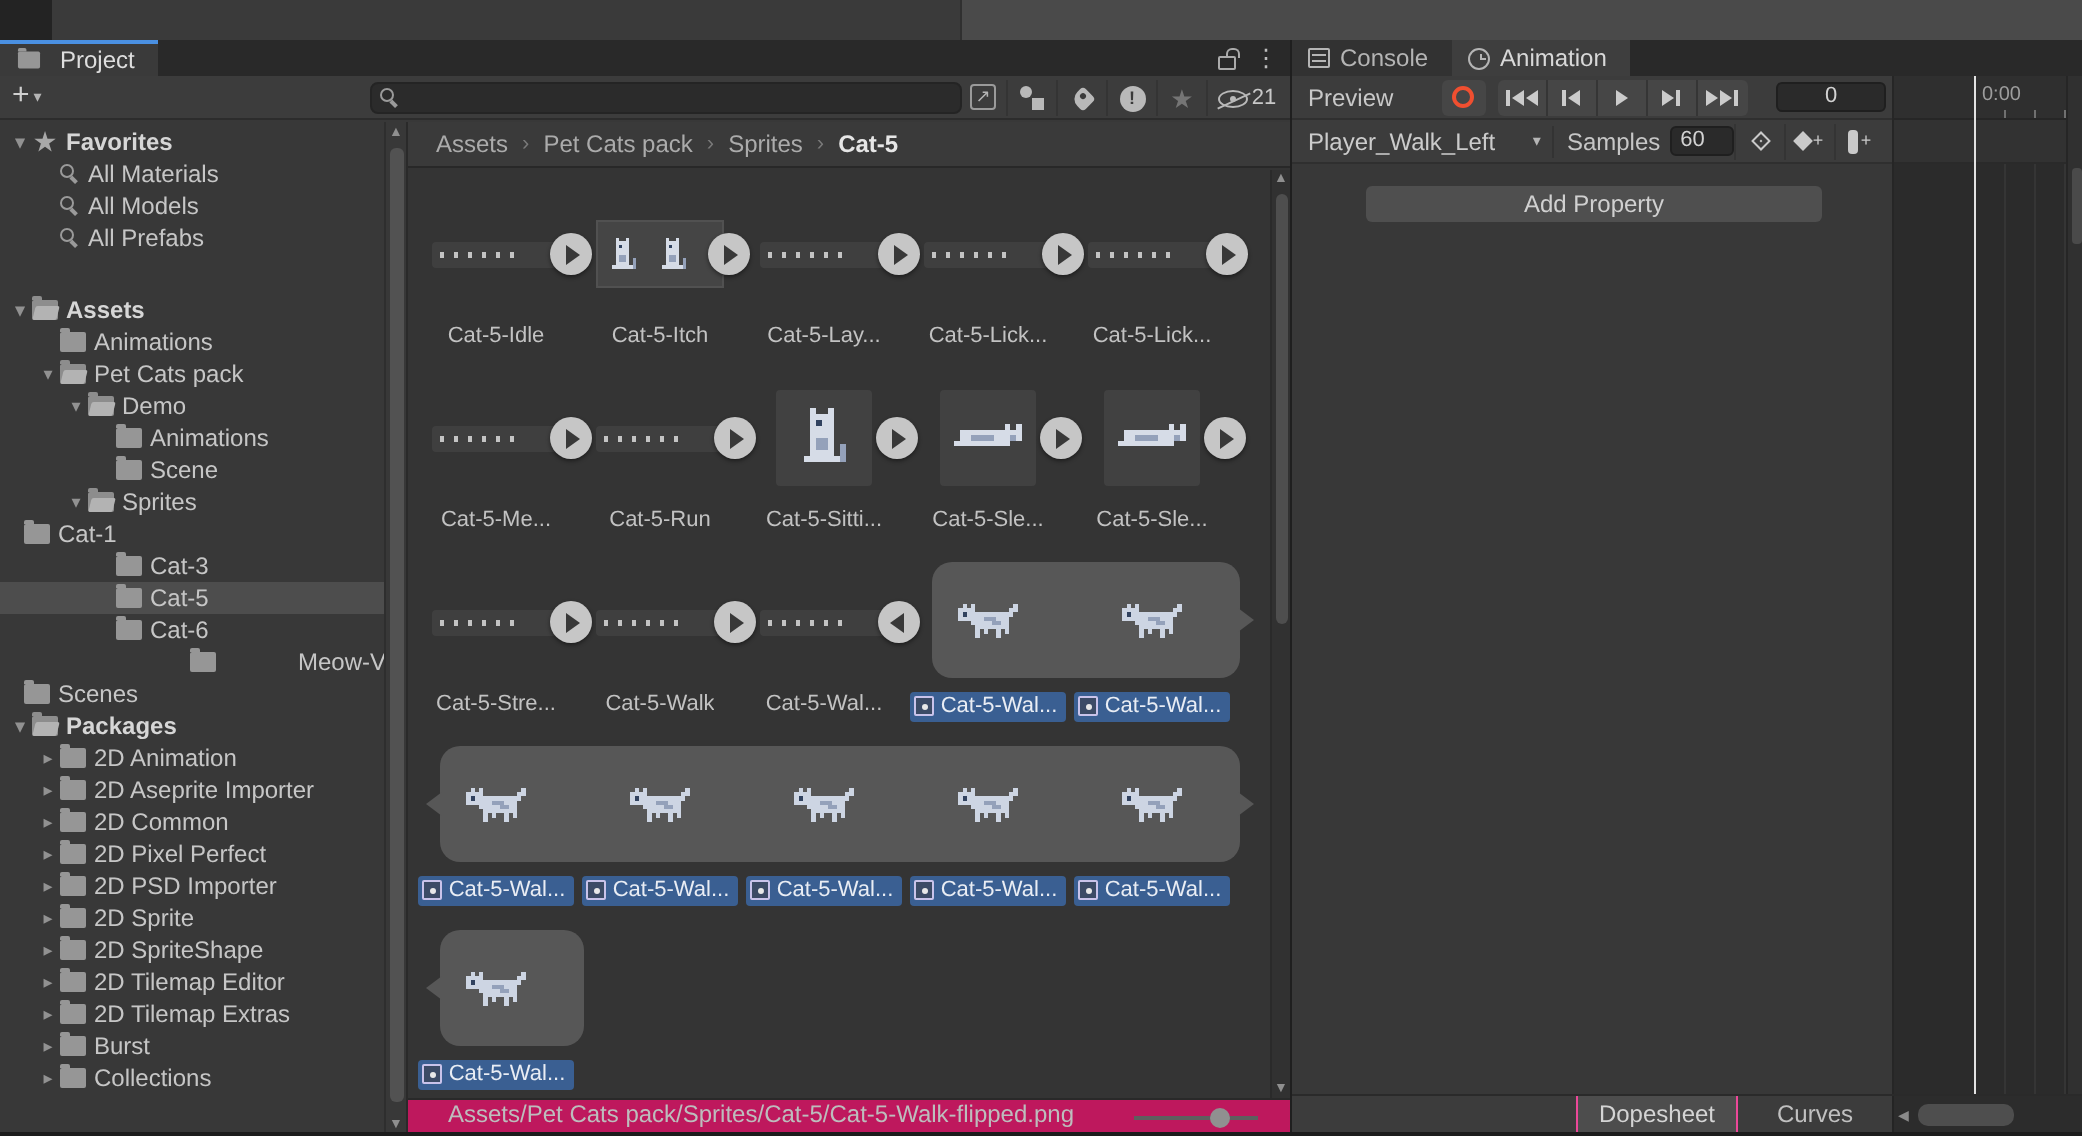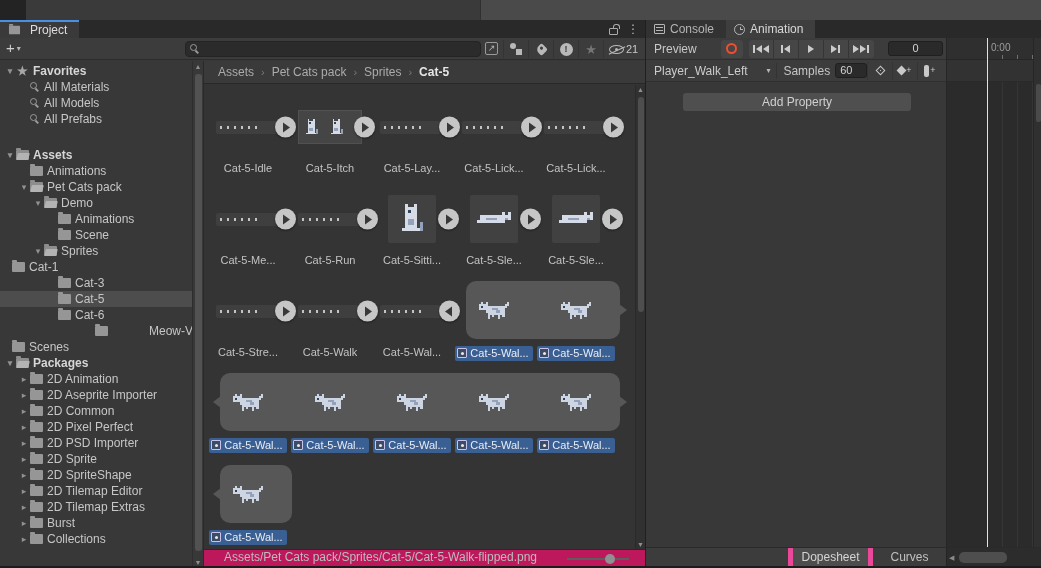--- a/index.html
+++ b/index.html
@@ -181,21 +181,21 @@
   .tl-main::before { content:""; position:absolute; left:40px; top:0; right:0; bottom:0;
                      background:repeating-linear-gradient(90deg,#353535 0 1px,transparent 1px 15px); }
   .playhead { position:absolute; left:40px; top:0; bottom:0; width:1px; background:#e2e2e2; z-index:2; }
   .tl-vscroll { position:absolute; right:0; top:0; width:8px; bottom:0; background:#303030; border-left:1px solid #262626; }
   .tl-vscroll .thumb { position:absolute; left:1.5px; width:5px; top:46px; height:38px; background:#4a4a4a; border-radius:2px; }
 
   .anim-bottom { position:absolute; left:0; right:0; bottom:2px; height:19px; background:#3c3c3c; border-top:1px solid #2a2a2a;
                  display:flex; }
   .ab-spacer { width:142px; }
   .sheet-btn { width:80px; display:flex; align-items:center; justify-content:center; color:#c0c0c0;
-               border-left:5px solid #ec4899; }
+               border-left:1px solid #ec4899; }
   .sheet-btn.active { background:#4d4d4d; color:#d4d4d4; }
   .sheet-btn.curves { width:78px; }
   .hscroll { width:95px; position:relative; background:#2c2c2c; border-left:1px solid #242424; }
   .hscroll .arr { position:absolute; left:2px; top:6px; font-size:7px; color:#8a8a8a; }
   .hscroll .thumb { position:absolute; left:12px; width:48px; top:4px; height:11px; background:#4e4e4e; border-radius:5px; }
 
   .svg-defs { position:absolute; width:0; height:0; overflow:hidden; }
 </style>
 </head>
 <body>

